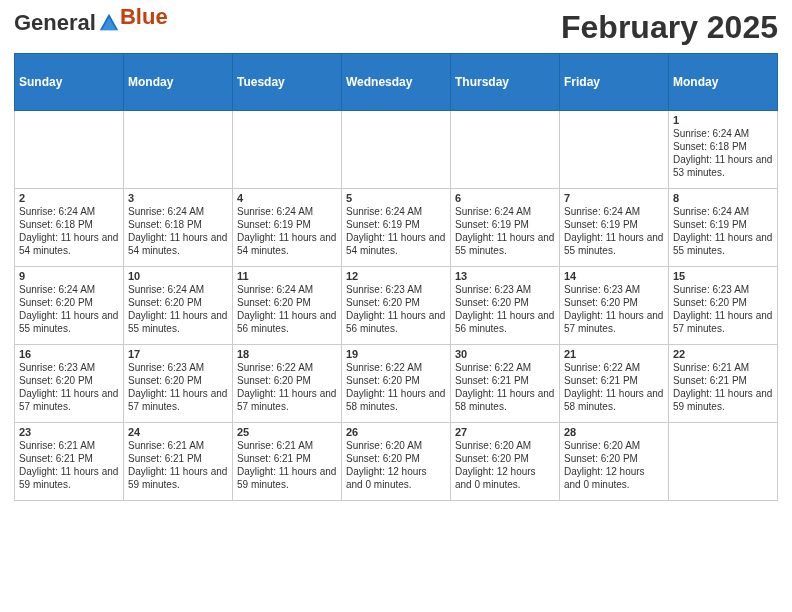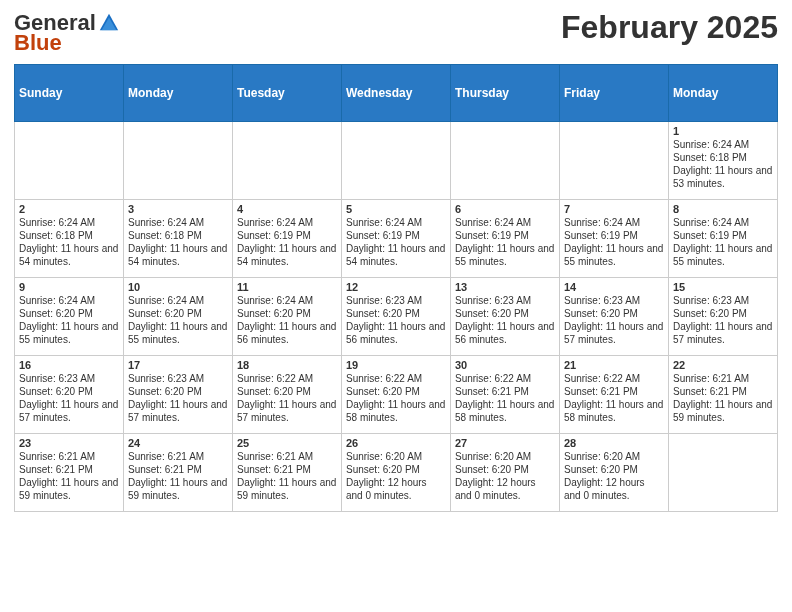--- a/index.html
+++ b/index.html
@@ -15,21 +15,21 @@
       padding: 10px 14px 6px 14px;
     }
     .header {
       display: flex;
       justify-content: space-between;
       align-items: flex-start;
       margin-bottom: 8px;
     }
     .logo {
       display: flex;
-      flex-direction: column;
+      flex-direction: row;
       align-items: flex-start;
     }
     .logo-text {
       display: flex;
       align-items: center;
       font-size: 22px;
       font-weight: bold;
       color: #333;
     }
     .logo-general { color: #333; font-weight: bold; }

